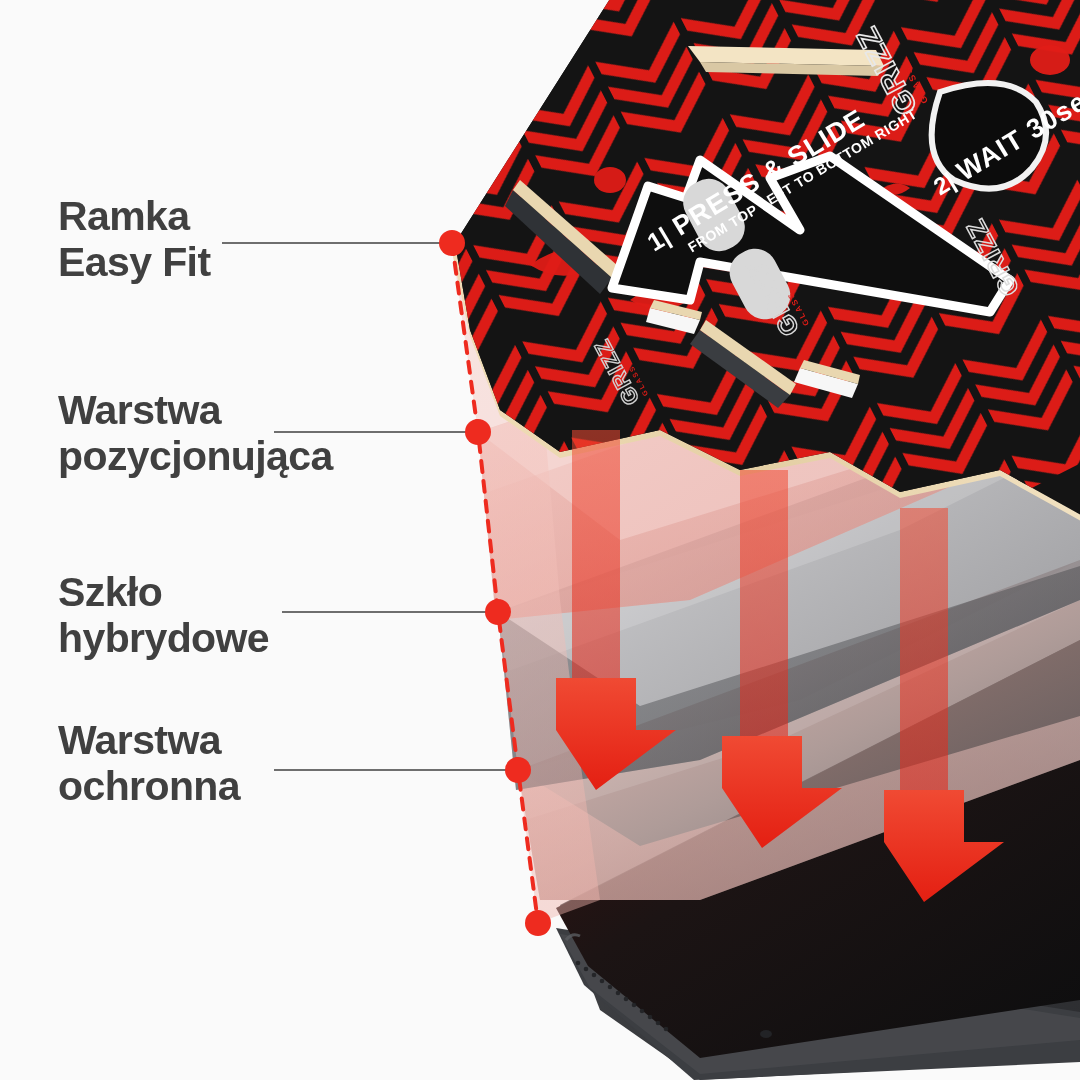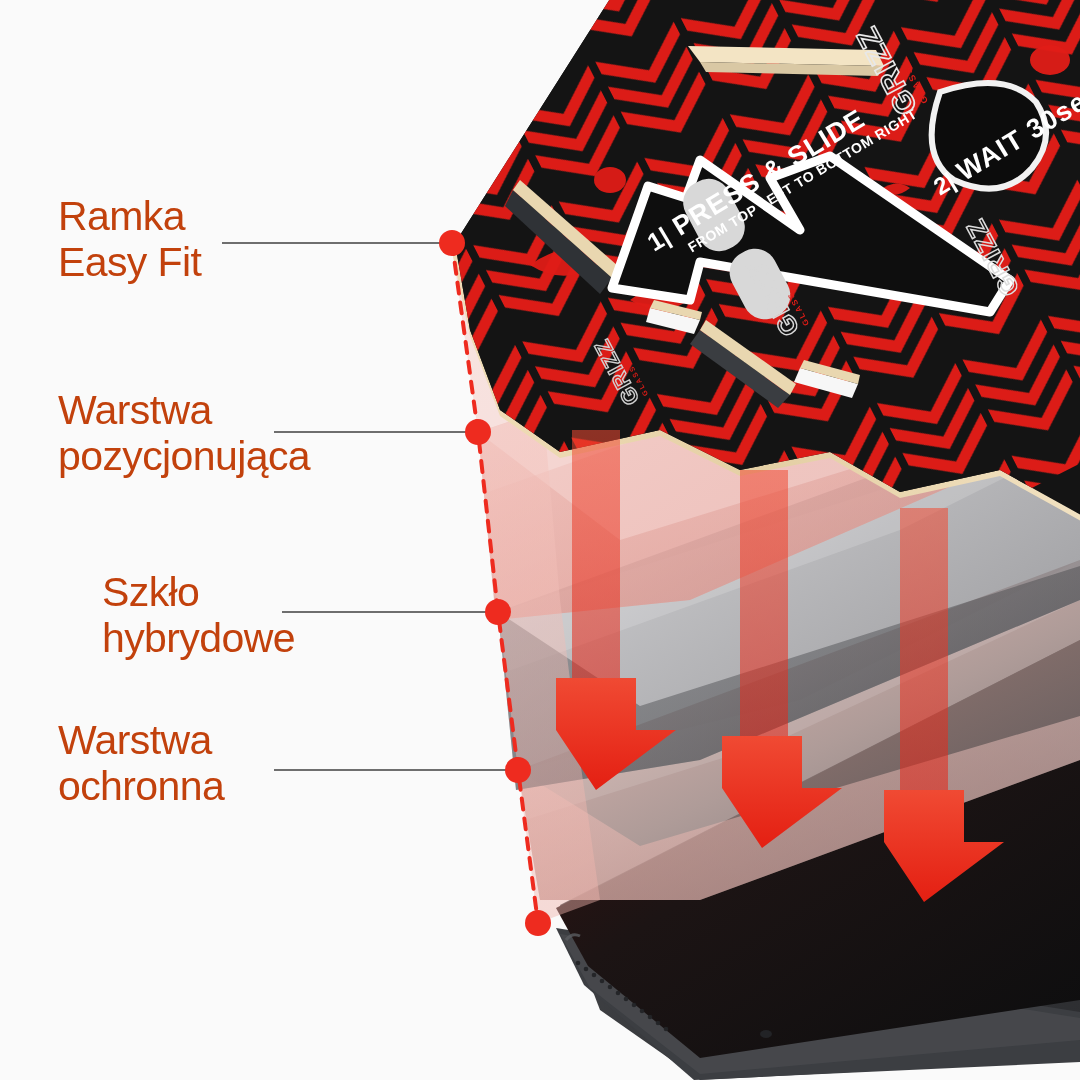--- a/index.html
+++ b/index.html
@@ -6,31 +6,31 @@
   body{
     width:1080px;height:1080px;
     background:#fafafa;
     font-family:"Liberation Sans","DejaVu Sans",sans-serif;
     overflow:hidden;
     position:relative;
   }
   #stage{position:absolute;inset:0;width:1080px;height:1080px;}
   .label{
     position:absolute;
-    font-weight:400;
+    font-weight:700;
     font-size:41px;
     line-height:1.12;
     letter-spacing:-0.6px;
-    color:#c2410c;
+    color:#404040;
     white-space:pre-line;
     user-select:none;
   }
   #l1{left:58px;  top:194px;}
   #l2{left:58px;  top:388px;}
-  #l3{left:58px;  top:570px;margin-left:44px;}
+  #l3{left:58px;  top:570px;}
   #l4{left:58px;  top:718px;}
   svg{position:absolute;left:0;top:0;}
   .svgtop{z-index:6;}
 </style>
 </head>
 <body>
 
 <div id="stage">
 
   <svg width="1080" height="1080" viewBox="0 0 1080 1080">

